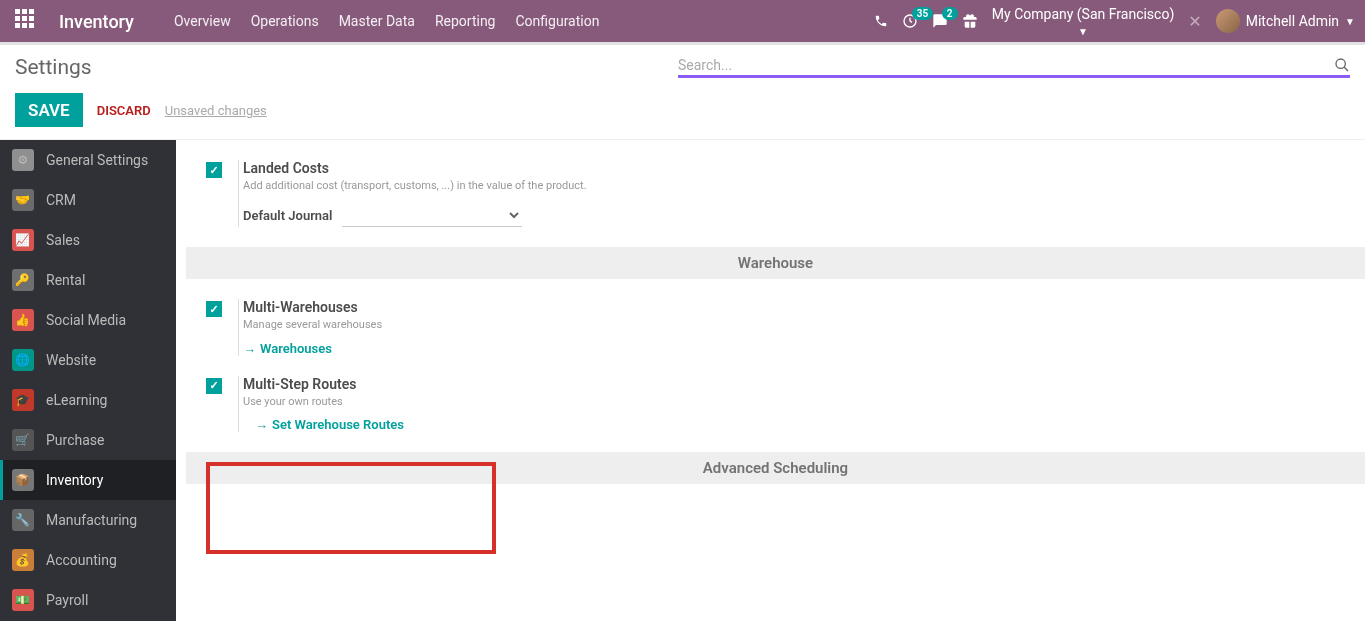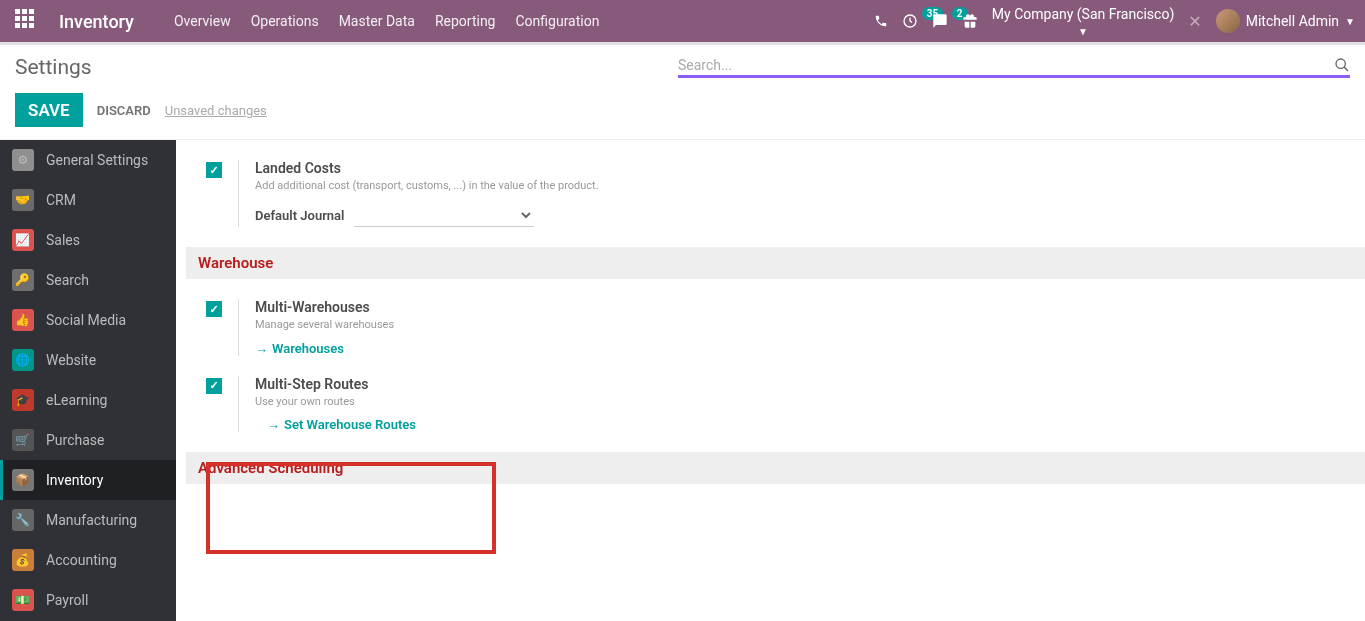--- a/index.html
+++ b/index.html
@@ -6,67 +6,67 @@
 body { background: #fff; width: 1365px; height: 621px; overflow: hidden; position: relative; }
 
 .topbar { background: #875a7b; height: 42px; display: flex; align-items: center; color: #fff; padding: 0 10px; }
 .apps-icon { width: 24px; height: 24px; display: grid; grid-template-columns: repeat(3, 5px); grid-template-rows: repeat(3, 5px); gap: 2px; margin-right: 20px; margin-left: 5px; cursor: pointer; }
 .apps-icon span { background: #fff; }
 .app-title { font-size: 18px; font-weight: 500; margin-right: 40px; }
 .nav-item { font-size: 14px; margin-right: 20px; cursor: pointer; color: rgba(255,255,255,0.9); }
 .topbar-spacer { flex: 1; }
 .topbar-right { display: flex; align-items: center; gap: 14px; }
 .topbar-icon { position: relative; cursor: pointer; display: flex; align-items: center; }
-.badge { background: #00a09d; color: #fff; font-size: 10px; padding: 1px 5px; border-radius: 8px; position: absolute; top: -6px; left: 20px; font-weight: 600; }
+.badge { background: #00a09d; color: #fff; font-size: 10px; padding: 1px 5px; border-radius: 8px; position: absolute; top: -6px; left: 10px; font-weight: 600; }
 .company-select { font-size: 14px; cursor: pointer; display: flex; align-items: center; gap: 4px; flex-direction: column; }
 .avatar { width: 24px; height: 24px; border-radius: 50%; background: linear-gradient(135deg, #c97, #864); display: inline-block; }
 .user-select { font-size: 14px; cursor: pointer; display: flex; align-items: center; gap: 6px; }
 .separator-line { height: 3px; background: #e2e2e2; width: 100%; }
 
 .header-row { display: flex; align-items: center; padding: 10px 15px 0 15px; }
 .page-title { font-size: 21px; color: #666; font-weight: 400; }
 .search-wrap { margin-left: auto; width: 672px; border-bottom: 3px solid #8b5cf6; display: flex; align-items: center; padding-bottom: 2px; }
 .search-input { border: none; outline: none; font-size: 14px; flex: 1; color: #333; }
 .search-input::placeholder { color: #aaa; }
 .search-icon { color: #666; cursor: pointer; }
 
 .actions-row { padding: 14px 15px 12px 15px; display: flex; align-items: center; gap: 14px; border-bottom: 1px solid #eee; }
 .btn-save { background: #00a09d; color: #fff; border: none; padding: 7px 13px; font-size: 17px; font-weight: 600; cursor: pointer; }
-.btn-discard { background: none; border: none; color: #737373; font-size: 13px; font-weight: 600; cursor: pointer; }
+.btn-discard { background: none; border: none; color: #b91c1c; font-size: 13px; font-weight: 600; cursor: pointer; }
 .unsaved { color: #aaa; font-size: 13px; text-decoration: underline; }
 
 .body-wrap { display: flex; height: calc(100% - 130px); }
 
 .sidebar { width: 176px; background: #2f3136; color: #bbb; overflow-y: auto; }
 .sidebar-item { display: flex; align-items: center; padding: 9px 12px; gap: 12px; cursor: pointer; font-size: 14px; }
 .sidebar-item.active { background: #1f2023; color: #fff; border-left: 3px solid #00a09d; padding-left: 9px; }
 .sidebar-icon { width: 22px; height: 22px; border-radius: 3px; display: flex; align-items: center; justify-content: center; font-size: 12px; flex-shrink: 0; }
 .si-general { background: #8f8f8f; } .si-crm { background: #6b6b6b; } .si-sales { background: #d9534f; }
 .si-rental { background: #6f6f6f; } .si-social { background: #d9534f; } .si-website { background: #009688; }
 .si-elearning { background: #c0392b; } .si-purchase { background: #555; } .si-inventory { background: #777; }
 .si-manufacturing { background: #666; } .si-accounting { background: #c97f3a; } .si-payroll { background: #d9534f; }
 
 .content-scroll { flex: 1; overflow-y: auto; background: #fff; padding-left: 10px; position: relative; }
 .content-inner { padding: 20px 30px 20px 20px; min-height: 100%; }
 
 .setting-row { display: flex; gap: 16px; margin-bottom: 20px; }
 .setting-col { display: flex; gap: 16px; flex: 0 0 48%; align-items: flex-start; }
 .checkbox { width: 16px; height: 16px; background: #00a09d; display: flex; align-items: center; justify-content: center; cursor: pointer; flex-shrink: 0; margin-top: 2px; }
 .checkbox::after { content: "✓"; color: #fff; font-size: 11px; font-weight: bold; }
-.setting-body { border-left: 1px solid #ddd; padding-left: 16px; flex: 1; }
+.setting-body { border-left: 1px solid #ddd; padding-left: 4px; flex: 1; }
 .setting-title { font-size: 14px; color: #4c4c4c; font-weight: 600; margin-bottom: 2px; }
 .setting-desc { font-size: 11px; color: #999; line-height: 1.4; margin-bottom: 8px; }
 .setting-field { display: flex; align-items: center; gap: 10px; margin-top: 10px; }
 .field-label { font-size: 13px; color: #4c4c4c; font-weight: 600; }
 .dropdown { border: none; border-bottom: 1px solid #ccc; width: 180px; font-size: 13px; padding: 3px 0; color: #666; background: transparent; }
 .action-link { color: #00a09d; font-size: 13px; font-weight: 600; cursor: pointer; display: flex; align-items: center; gap: 4px; margin-top: 6px; }
 .action-link::before { content: "→"; font-weight: bold; }
 .sub-link { margin-left: 12px; }
 
-.section-header { background: #eee; padding: 7px 12px; font-size: 15px; font-weight: 600; color: #b91c1c; margin: 20px -30px 20px -20px; }
+.section-header { background: #eee; padding: 7px 12px; font-size: 15px; font-weight: 600; color: #737373; margin: 20px -30px 20px -20px; text-align: center; }
 
 .highlight-box { position: absolute; border: 4px solid #d6302a; left: 206px; top: 462px; width: 290px; height: 92px; pointer-events: none; }
 
 .caret { font-size: 10px; }
 svg { display: block; }
 </style>
 </head>
 <body>
 
 <div class="topbar">
@@ -154,21 +154,21 @@
     <div class="sidebar-item">
         <span class="sidebar-icon si-crm">🤝</span>
         <span>CRM</span>
       </div>
     <div class="sidebar-item">
         <span class="sidebar-icon si-sales">📈</span>
         <span>Sales</span>
       </div>
     <div class="sidebar-item">
         <span class="sidebar-icon si-rental">🔑</span>
-        <span>Search</span>
+        <span>Rental</span>
       </div>
     <div class="sidebar-item">
         <span class="sidebar-icon si-social">👍</span>
         <span>Social Media</span>
       </div>
     <div class="sidebar-item">
         <span class="sidebar-icon si-website">🌐</span>
         <span>Website</span>
       </div>
     <div class="sidebar-item">

